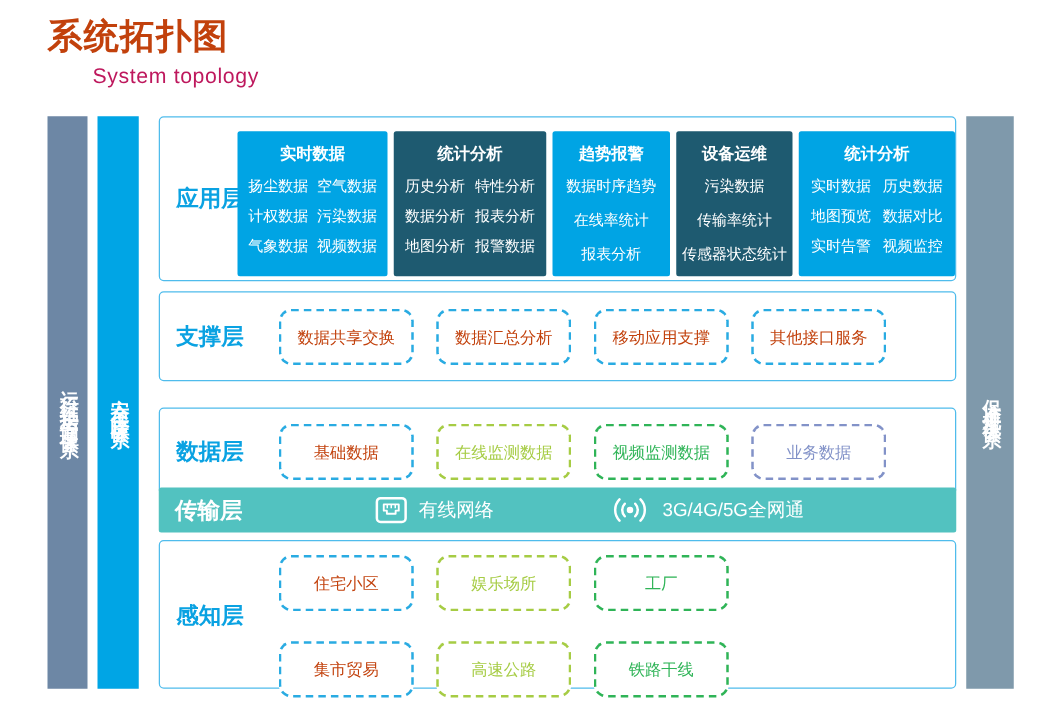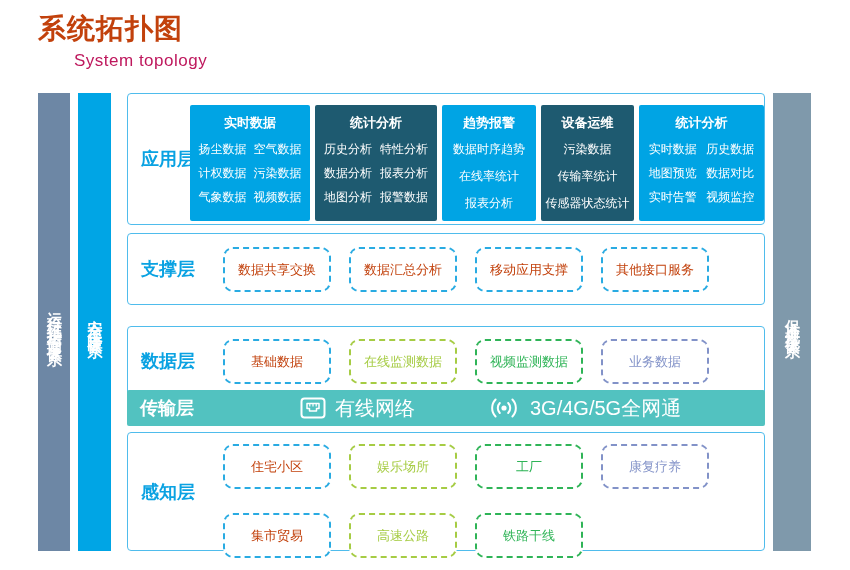--- a/index.html
+++ b/index.html
@@ -56,21 +56,21 @@
 
   .row-support { top:233px; height:72px; }
   .row-support .chips { left:95px; top:13px; }
 
   .row-data { top:315px; height:70px;margin-top:11px; }
   .row-data .chips { left:95px; top:12px; }
 
   
   .row-trans { top:390px; height:36px; background:#52C2C0; border:none; border-radius:2px; }
   .row-trans .row-label { color:#ffffff; }
-  .trans-item { position:absolute; top:0; height:36px; display:flex; align-items:center; gap:9px; color:#fff; font-size:20px; white-space:nowrap; }
+  .trans-item { position:absolute; top:0; height:36px; display:flex; align-items:center; gap:9px; color:#fff; font-size:15px; white-space:nowrap; }
   .trans-1 { left:173px; }
   .trans-2 { left:360px; }
 
   
   .row-perc { top:432px; height:119px; }
   .row-perc .chips.r1 { left:95px; top:11px; }
   .row-perc .chips.r2 { left:95px; top:80px;justify-content:center; }
 </style>
 </head>
 <body>
@@ -186,20 +186,19 @@
     <span>3G/4G/5G全网通</span>
   </div>
 </div>
 
 <div class="row row-perc">
   <div class="row-label">感知层</div>
   <div class="chips r1">
     <div class="chip blue">住宅小区</div>
     <div class="chip lime">娱乐场所</div>
     <div class="chip green">工厂</div>
-    <div class="chip slate">康复疗养</div>
   </div>
   <div class="chips r2">
     <div class="chip blue">集市贸易</div>
     <div class="chip lime">高速公路</div>
     <div class="chip green">铁路干线</div>
   </div>
 </div>
 
 </body></html>

